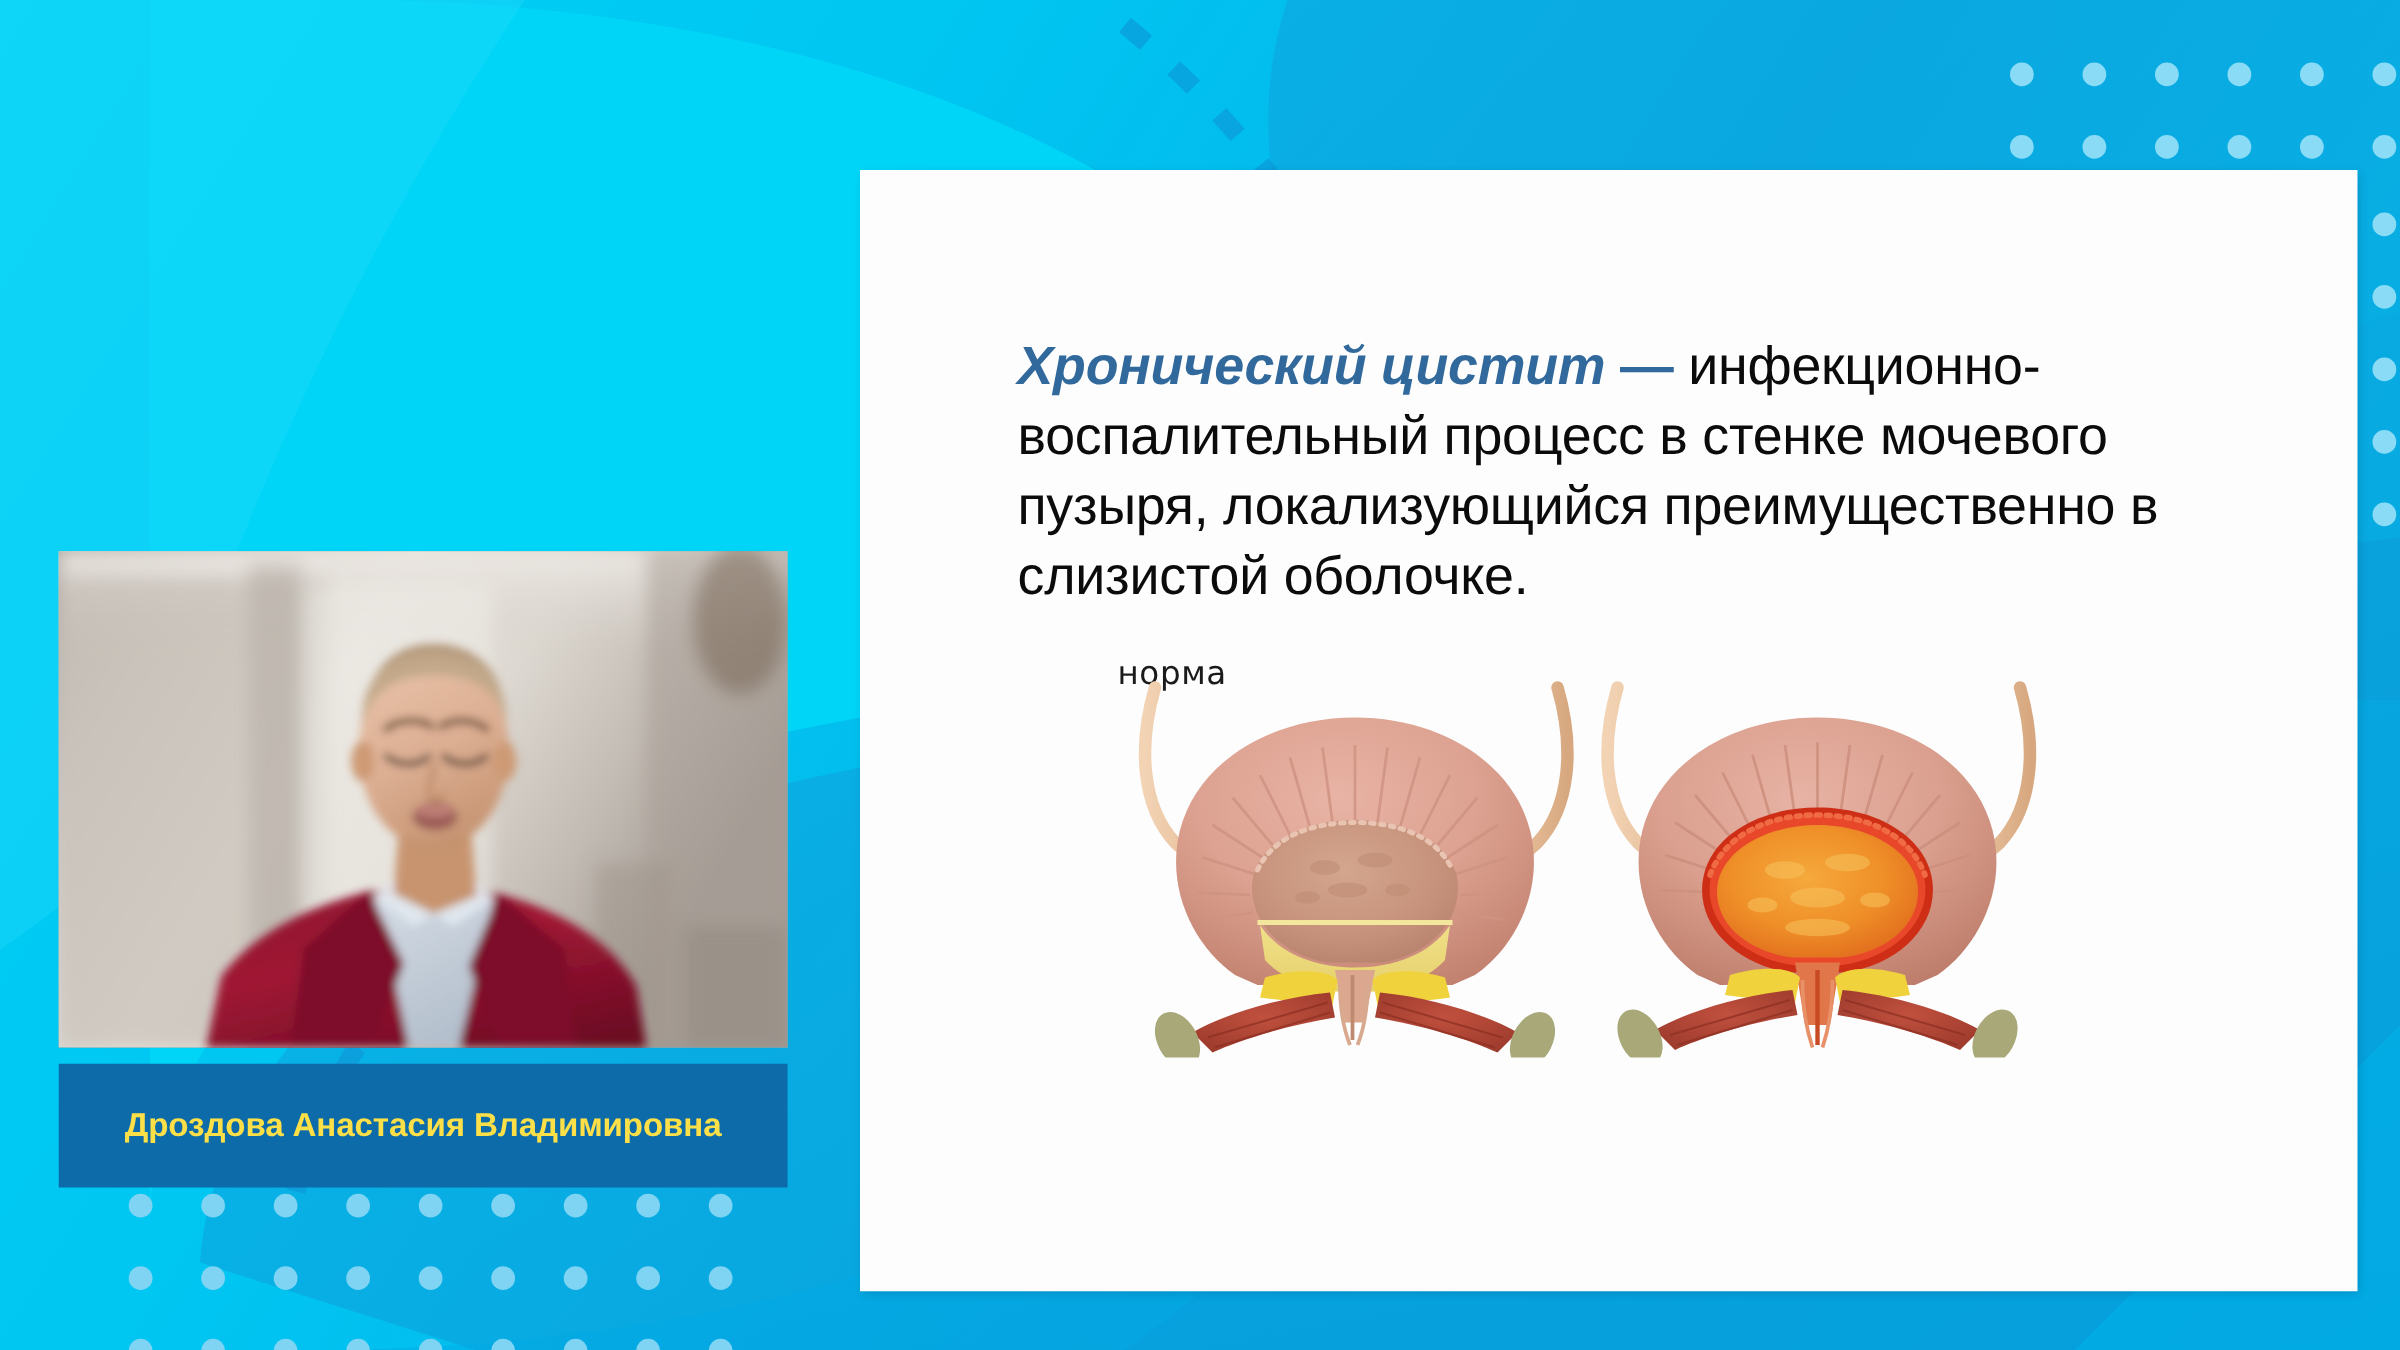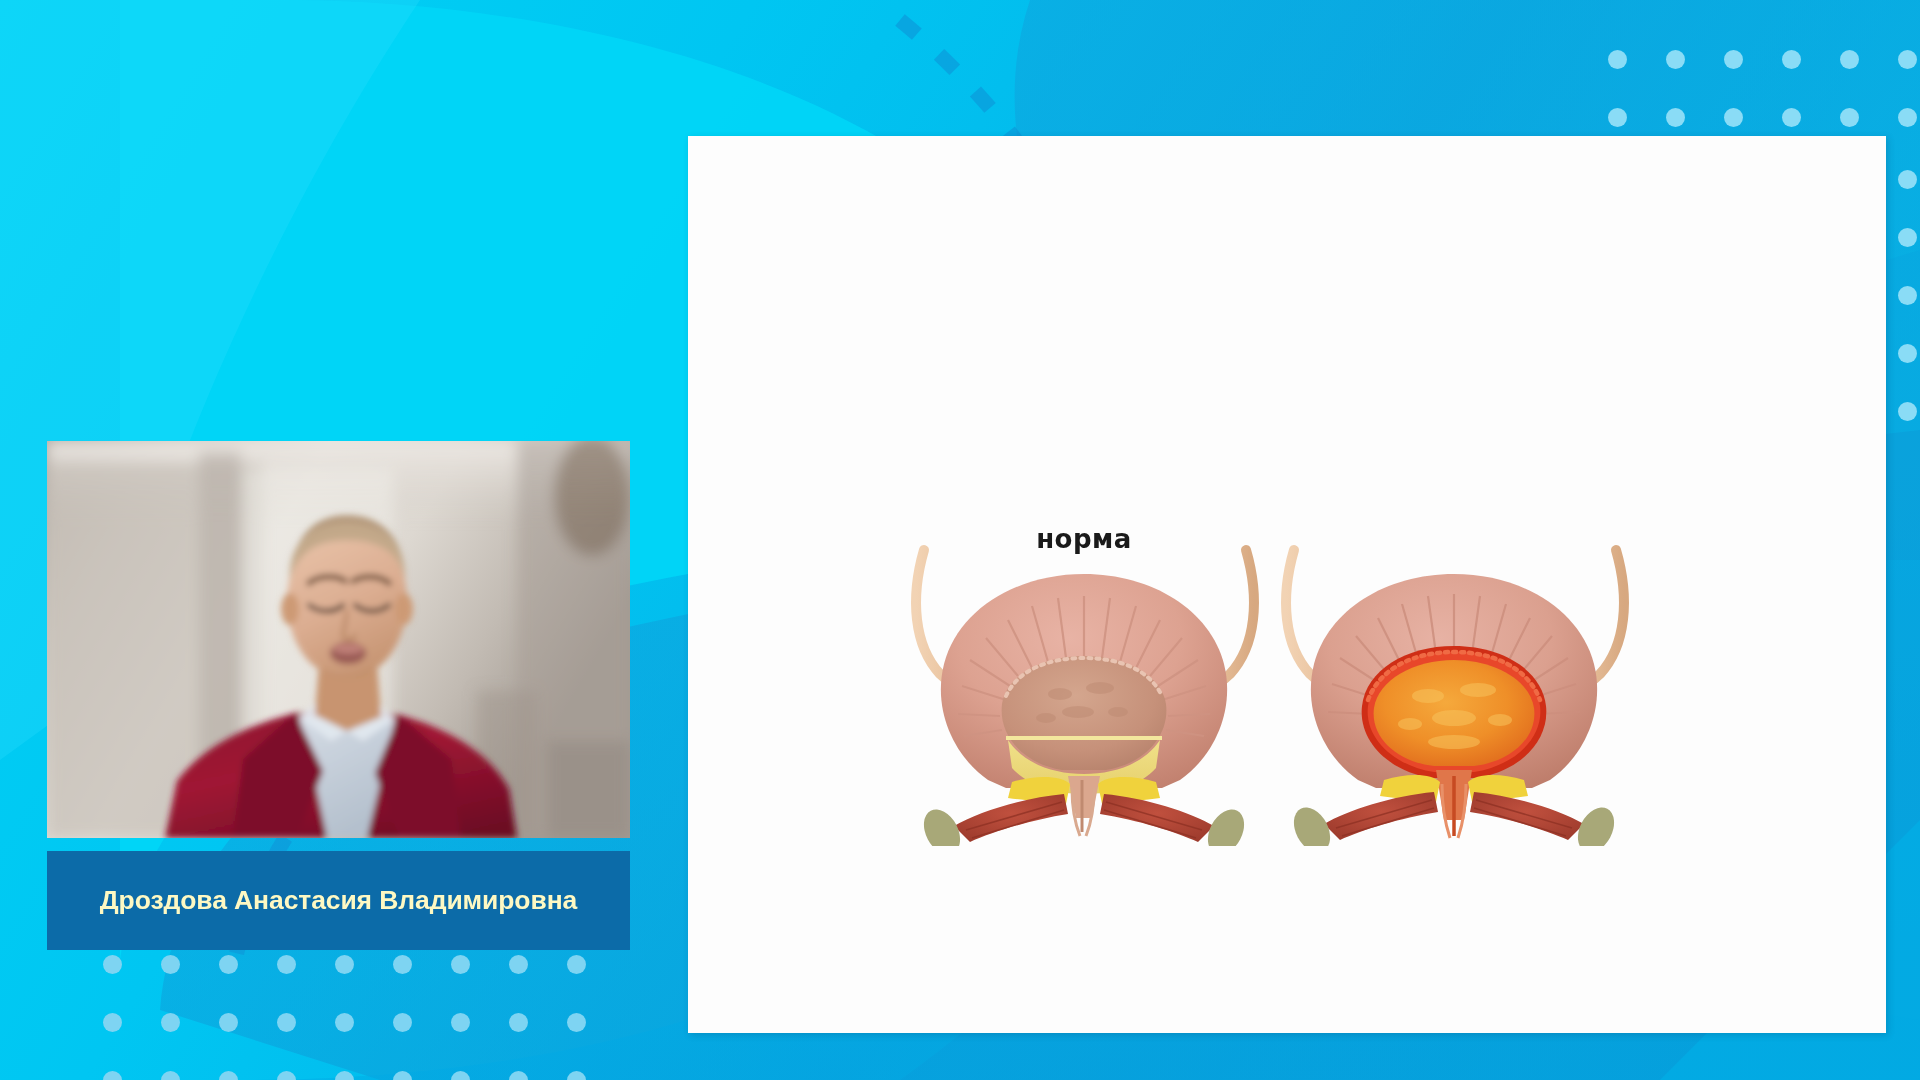--- a/index.html
+++ b/index.html
@@ -78,23 +78,22 @@
   }
   .bladder-unit {
     position:absolute;
     top:0; width:380px; height:340px;
   }
   #bladder-normal { left:10px; }
   #bladder-cystitis { left:380px; }
   .bladder-label {
     position:absolute;
     top:18px; width:100%;
-    text-align:center;
     font-size:26px;
-    font-weight:700;
+    font-weight:400;
     color:#1a1a1a;
     font-family:"DejaVu Sans", sans-serif;
     letter-spacing:.5px;
   }
   .bladder-svg { position:absolute; top:30px; left:0; }
 
   
   #webcam-panel {
     position:absolute;
     left:47px; top:441px;
@@ -108,21 +107,21 @@
   #name-banner {
     position:absolute;
     left:47px; top:851px;
     width:583px; height:99px;
     background:#0c6ba8;
     display:flex;
     align-items:center;
     justify-content:center;
   }
   #speaker-name {
-    color:#fef9c3;
+    color:#fde047;
     font-size:26.5px;
     font-weight:700;
     letter-spacing:-.1px;
     text-align:center;
     padding:0 18px;
   }
 </style>
 </head>
 <body>
 
@@ -331,20 +330,21 @@
     </g>
   </svg>
 </div>
 
 <div id="name-banner">
   <span id="speaker-name">Дроздова Анастасия Владимировна</span>
 </div>
 
 <div id="content-card">
 
+  <p id="definition-text"><span id="definition-term">Хронический цистит</span><span> </span><span id="definition-dash">—</span><span id="definition-body"> инфекционно-воспалительный процесс в стенке мочевого пузыря, локализующийся преимущественно в слизистой оболочке.</span></p>
 
   <div id="diagram-figure">
 
     <div class="bladder-unit" id="bladder-normal">
       <span class="bladder-label">норма</span>
       <svg class="bladder-svg" width="380" height="310" viewBox="0 0 380 310">
         <defs>
           <radialGradient id="domeN" cx="0.45" cy="0.3" r="0.78">
             <stop offset="0" stop-color="#e8b3a5"></stop>
             <stop offset="0.5" stop-color="#dda291"></stop>

